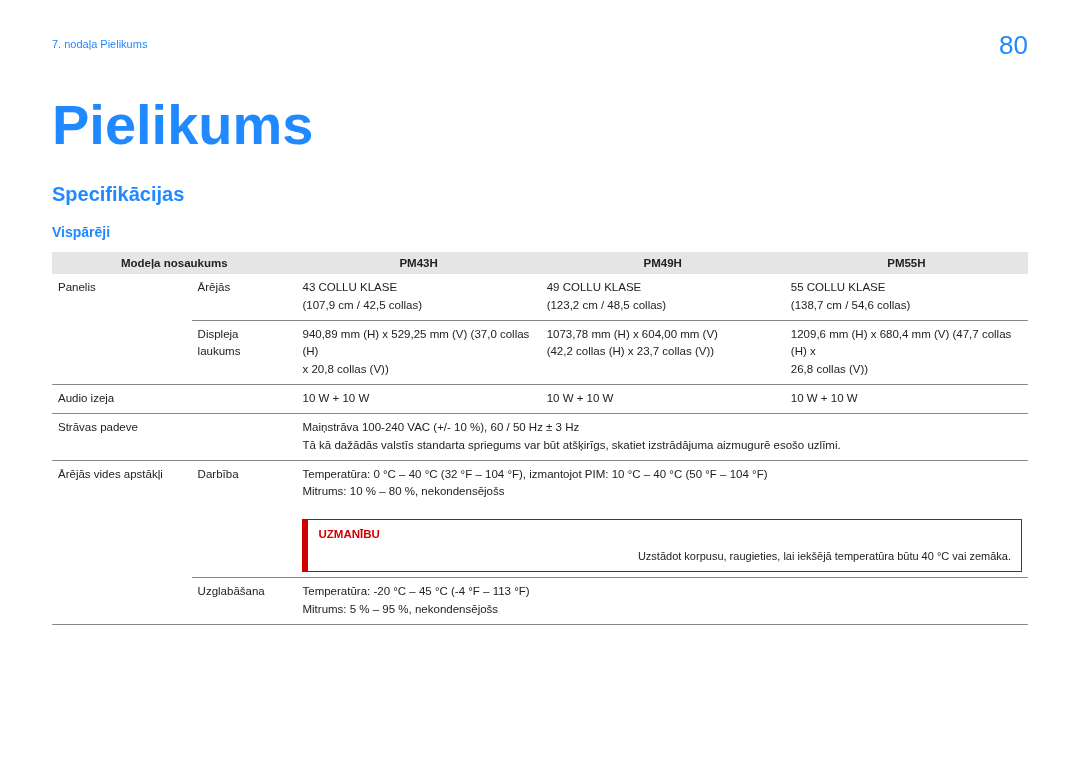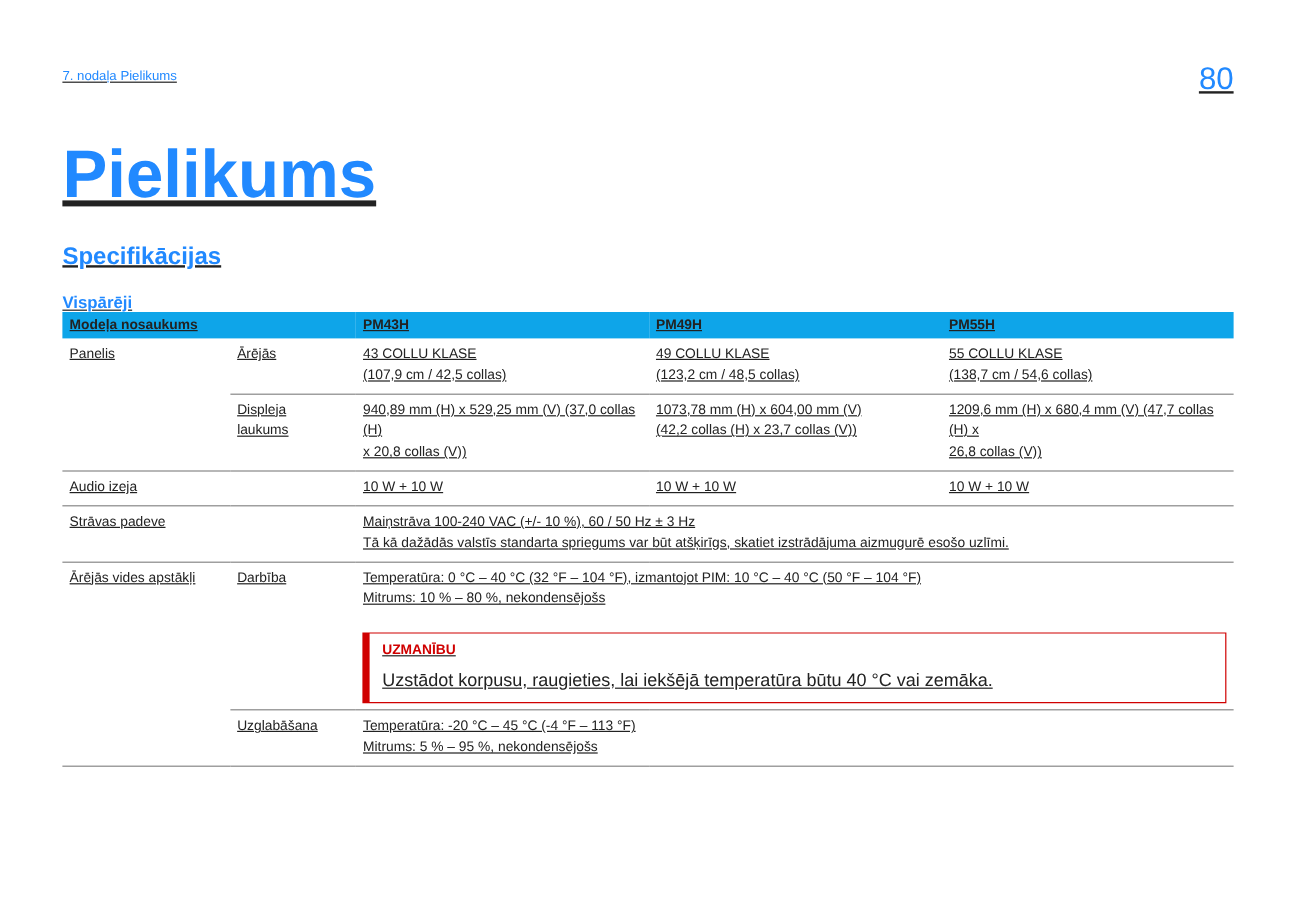--- a/index.html
+++ b/index.html
@@ -6,22 +6,21 @@
   body {
     font-family: Arial, Helvetica, sans-serif;
     background: #ffffff;
     width: 1080px;
     height: 763px;
     position: relative;
     color: #222;
     font-size: 12px;
   }
   .page {
-    padding: 52px 52px 0 52px;
-    text-decoration: underline;
+    padding: 32px 52px 0 52px;
   }
   .header-bar {
     display: flex;
     justify-content: space-between;
     align-items: flex-start;
     margin-bottom: 34px;
   }
   .breadcrumb {
     color: #2189ff;
     font-size: 11px;
@@ -44,31 +43,31 @@
   .section-heading {
     color: #2189ff;
     font-size: 20px;
     font-weight: 700;
     margin-bottom: 18px;
   }
   .subsection-heading {
     color: #2189ff;
     font-size: 14px;
     font-weight: 700;
-    margin-bottom: 0;
+    margin-bottom: 12px;
   }
   table {
     width: 100%;
     border-collapse: collapse;
     font-size: 11.5px;
     color: #222;
   }
   thead th {
-    background: #0ea5e9;
-    text-align: left;
+    background: #e5e5e5;
+    text-align: center;
     font-weight: 700;
     padding: 5px 6px;
     margin-top: 27px;
   }
   tbody td {
     vertical-align: top;
     padding: 5px 6px 5px 6px;
     line-height: 1.55;
   }
   .row-border td {
@@ -88,21 +87,22 @@
     margin-top: 18px;
   }
   .callout-title {
     color: #d00000;
     font-weight: 700;
     font-size: 11.5px;
     margin-bottom: 4px;
   }
   .callout-text {
     color: #222;
-    font-size: 15px;
+    font-size: 11px;
+    text-align: right;
   }
 </style>
 </head>
 <body>
 
 <div class="page">
 
   <div class="header-bar">
     <div class="breadcrumb">7. nodaļa Pielikums</div>
     <div class="page-number">80</div>

